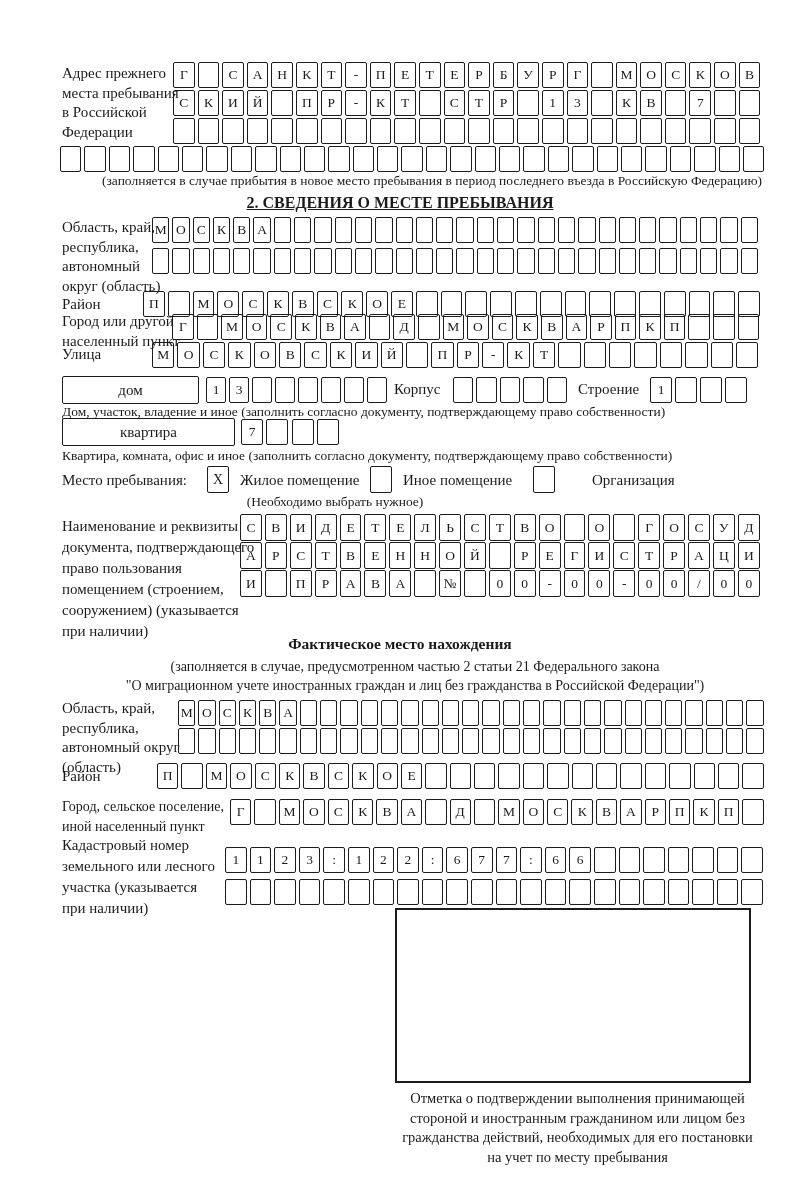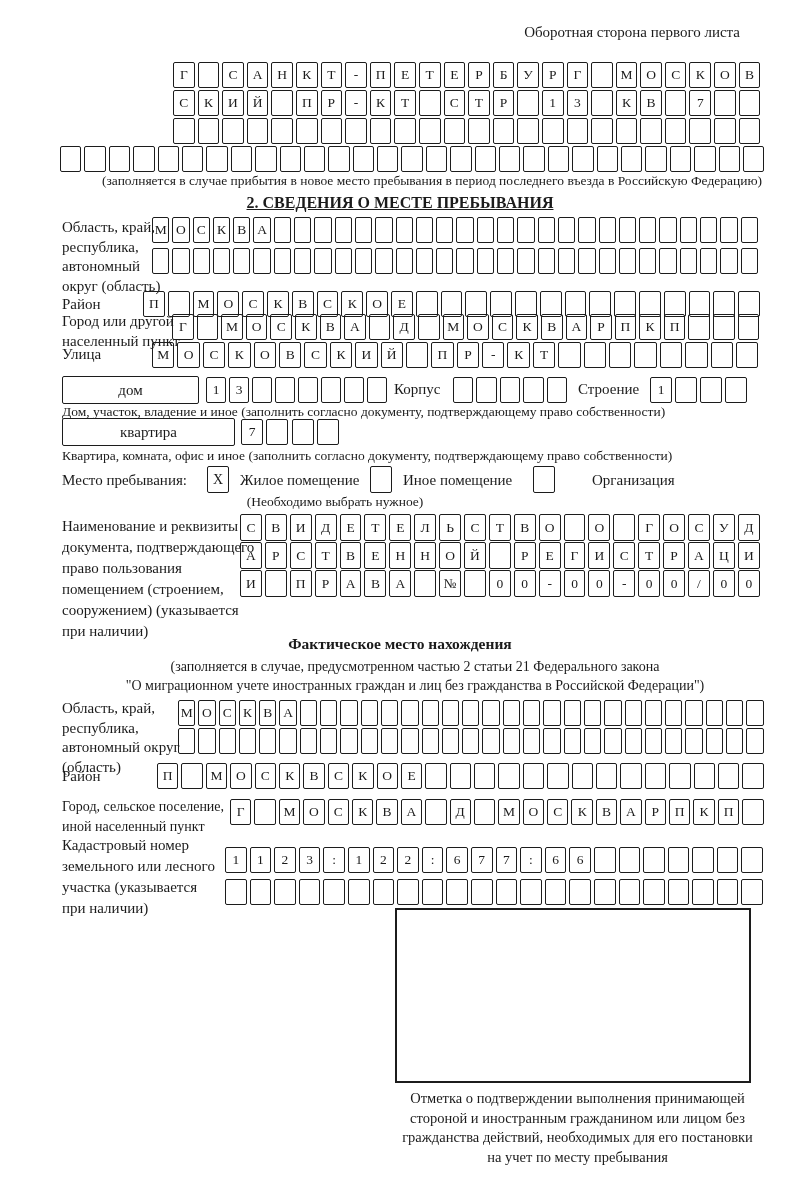--- a/index.html
+++ b/index.html
@@ -28,22 +28,25 @@
   .stamp{position:absolute;left:395px;top:908px;width:356px;height:175px;box-sizing:border-box;border:2px solid #1c1c1c;}
   .stamp-cap{position:absolute;left:385px;top:1089px;width:385px;text-align:center;
     font-size:14.5px;line-height:19.5px;white-space:pre-line;}
   .note{position:absolute;font-size:14px;padding-left:15px;}
 </style>
 </head>
 <body>
 
 <div class="page">
 
-  <div class="hdr">Оборотная сторона первого листа</div>
-
+
+  <div class="lbl" style="left:62px;top:64px;">Адрес прежнего
+места пребывания
+в Российской
+Федерации</div>
   <div class="grid" style="left:173px;top:62px;--cw:21.6px;--g:3px;">
       <span class="cell">Г</span>
       <span class="cell"></span>
       <span class="cell">С</span>
       <span class="cell">А</span>
       <span class="cell">Н</span>
       <span class="cell">К</span>
       <span class="cell">Т</span>
       <span class="cell">-</span>
       <span class="cell">П</span>

